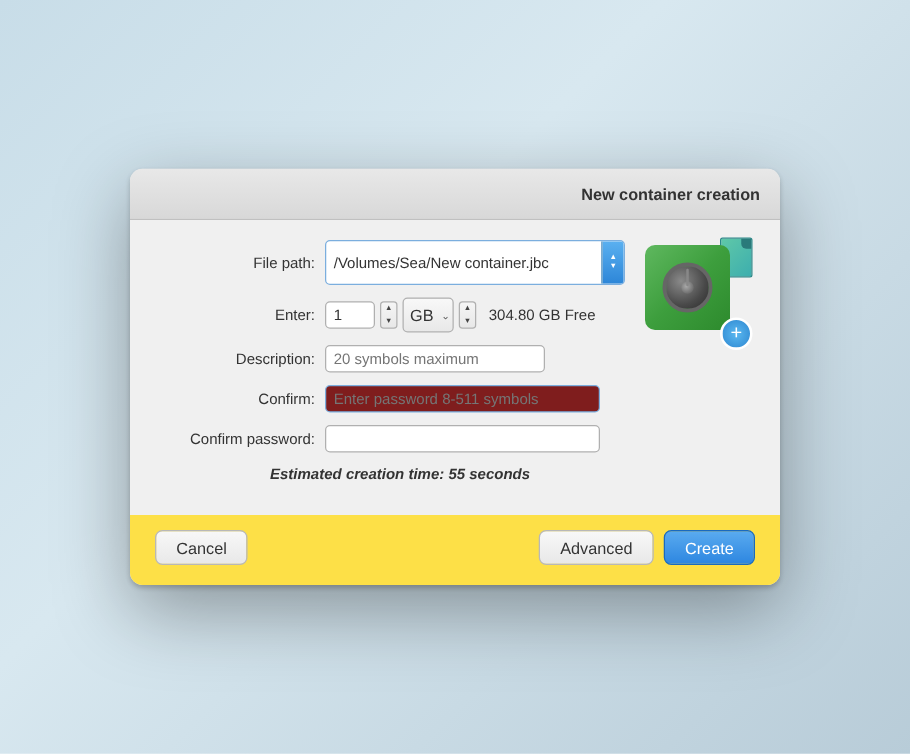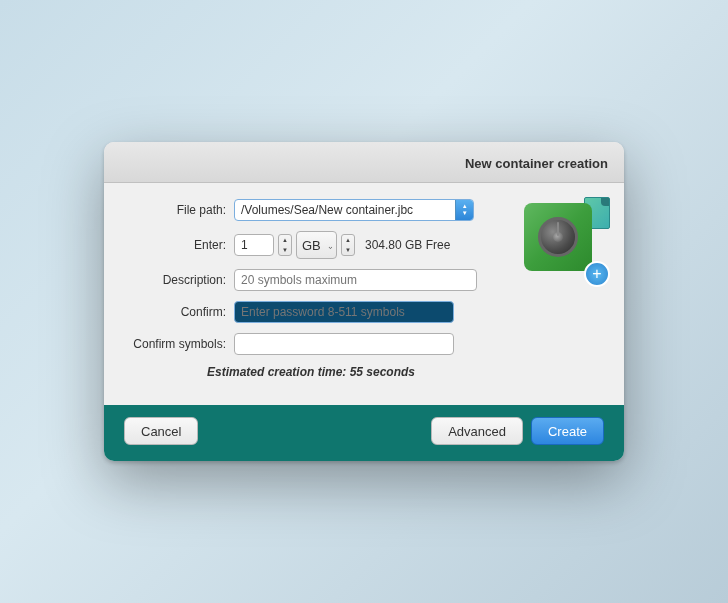--- a/index.html
+++ b/index.html
@@ -30,21 +30,21 @@
       border-bottom: 1px solid #c0c0c0;
     }
 
     .dialog-title {
       font-size: 13px;
       font-weight: 600;
       color: #333;
     }
 
     .dialog-body {
-      padding: 16px 10px 20px;
+      padding: 16px 36px 20px;
       display: flex;
       gap: 16px;
     }
 
     .form-area {
       flex: 1;
     }
 
     .icon-area {
       width: 90px;
@@ -73,21 +73,21 @@
       border: 1px solid #b0b0b0;
       border-radius: 4px;
       background: white;
       font-size: 12px;
       padding: 0 6px;
       color: #333;
       outline: none;
     }
 
     .form-input.placeholder-blue {
-      background: #0c4a6e;
+      background: #7f1d1d;
       border-color: #7baede;
       color: #a0a0a0;
     }
 
     .size-row {
       display: flex;
       align-items: center;
       gap: 4px;
     }
 
@@ -160,21 +160,21 @@
       pointer-events: none;
     }
 
     .free-space {
       font-size: 12px;
       color: #333;
       margin-left: 6px;
     }
 
     .description-input {
-      width: 243px;
+      width: 176px;
     }
 
     .password-input {
       width: 220px;
     }
 
     .confirm-input {
       width: 220px;
     }
 
@@ -190,21 +190,21 @@
       font-size: 12px;
       color: #333;
       font-style: italic;
     }
 
     .dialog-footer {
       padding: 12px 20px 16px;
       display: flex;
       align-items: flex-start;
       justify-content: space-between;
-      background: #0f766e;
+      background: #fde047;
     }
 
     .footer-right {
       display: flex;
       gap: 8px;
       align-items: center;
     }
 
     .btn {
       height: 28px;
@@ -324,21 +324,21 @@
       line-height: 1;
     }
 
     .filepath-with-arrow {
       display: flex;
       align-items: center;
       border: 1px solid #7baede;
       border-radius: 4px;
       background: white;
       overflow: hidden;
-      height: 22px;
+      height: 36px;
       gap: 36px;
     }
 
     .filepath-text {
       font-size: 12px;
       padding: 0 6px;
       color: #333;
       flex: 1;
       white-space: nowrap;
     }
@@ -411,21 +411,21 @@
         <span class="form-label">Description:</span>
         <input type="text" class="form-input description-input" placeholder="20 symbols maximum" style="">
       </div>
 
       <div class="form-row">
         <span class="form-label">Confirm:</span>
         <input type="password" class="form-input password-input placeholder-blue" placeholder="Enter password 8-511 symbols" style="">
       </div>
 
       <div class="form-row">
-        <span class="form-label">Confirm symbols:</span>
+        <span class="form-label">Confirm password:</span>
         <input type="password" class="form-input confirm-input" style="">
       </div>
 
       <div class="estimation-row">
         <span class="estimation-text">Estimated creation time: 55 seconds</span>
       </div>
 
     </div>
 
     <div class="icon-area">

